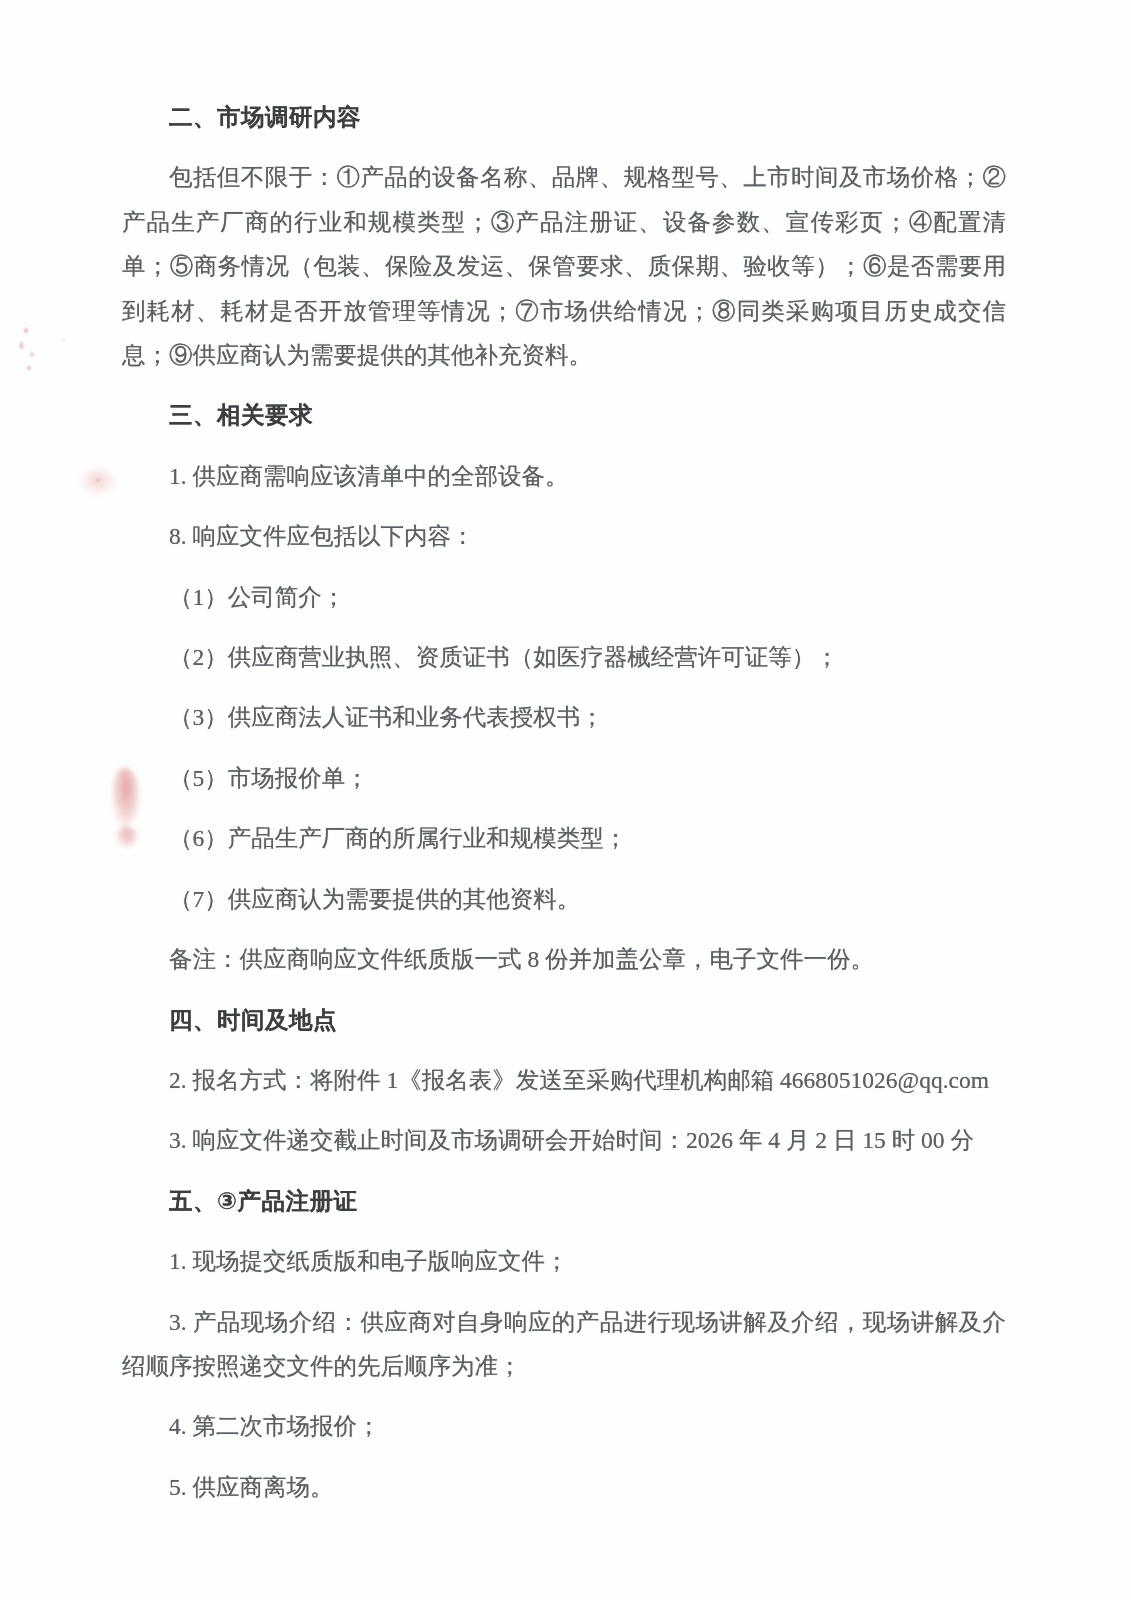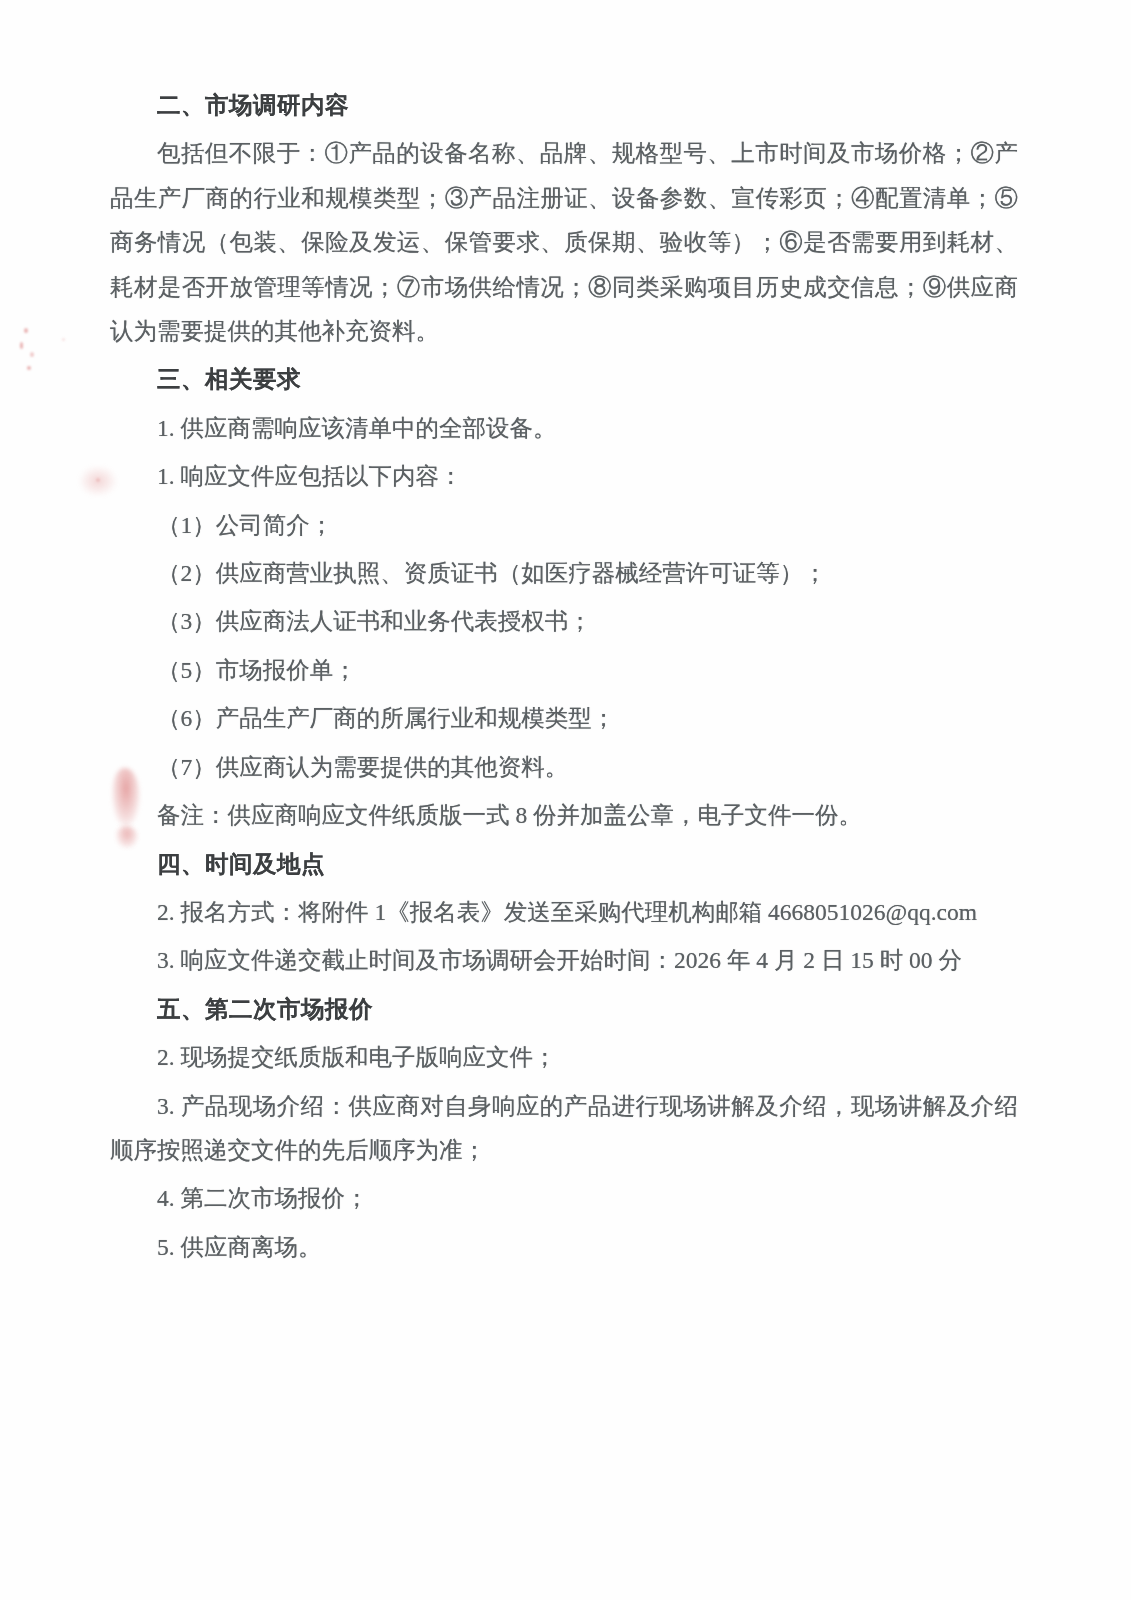--- a/index.html
+++ b/index.html
@@ -16,21 +16,21 @@
     left: 106px;
     top: 79px;
     width: 916px;
     font-size: 23.5px;
     line-height: 44.4px;
     color: #5b6063;
     text-align: justify;
     text-shadow: 0 0 0.7px rgba(95,100,103,0.75);
   }
   .content p {
-    margin: 4px;
+    margin: 16px;
     text-indent: 2em;
   }
   .content p.heading {
     font-family: "DejaVu Sans", "Liberation Sans", sans-serif;
     font-weight: bold;
     color: #3c3f41;
     text-shadow: 0 0 0.5px rgba(60,63,65,0.8);
     letter-spacing: 0.5px;
   }
   
@@ -57,33 +57,33 @@
 </head>
 <body>
 
 <div class="page">
 
   <div class="content">
     <p class="heading">二、市场调研内容</p>
     <p class="body">包括但不限于：①产品的设备名称、品牌、规格型号、上市时间及市场价格；②产品生产厂商的行业和规模类型；③产品注册证、设备参数、宣传彩页；④配置清单；⑤商务情况（包装、保险及发运、保管要求、质保期、验收等）；⑥是否需要用到耗材、耗材是否开放管理等情况；⑦市场供给情况；⑧同类采购项目历史成交信息；⑨供应商认为需要提供的其他补充资料。</p>
     <p class="heading">三、相关要求</p>
     <p class="body">1. 供应商需响应该清单中的全部设备。</p>
-    <p class="body">1. 响应文件应包括以下内容：</p>
+    <p class="body">8. 响应文件应包括以下内容：</p>
     <p class="body">（1）公司简介；</p>
     <p class="body">（2）供应商营业执照、资质证书（如医疗器械经营许可证等）；</p>
     <p class="body">（3）供应商法人证书和业务代表授权书；</p>
     <p class="body">（5）市场报价单；</p>
     <p class="body">（6）产品生产厂商的所属行业和规模类型；</p>
     <p class="body">（7）供应商认为需要提供的其他资料。</p>
     <p class="body">备注：供应商响应文件纸质版一式 8 份并加盖公章，电子文件一份。</p>
     <p class="heading">四、时间及地点</p>
     <p class="body">2. 报名方式：将附件 1《报名表》发送至采购代理机构邮箱 4668051026@qq.com</p>
     <p class="body">3. 响应文件递交截止时间及市场调研会开始时间：2026 年 4 月 2 日 15 时 00 分</p>
-    <p class="heading">五、第二次市场报价</p>
-    <p class="body">2. 现场提交纸质版和电子版响应文件；</p>
+    <p class="heading">五、③产品注册证</p>
+    <p class="body">1. 现场提交纸质版和电子版响应文件；</p>
     <p class="body">3. 产品现场介绍：供应商对自身响应的产品进行现场讲解及介绍，现场讲解及介绍顺序按照递交文件的先后顺序为准；</p>
     <p class="body">4. 第二次市场报价；</p>
     <p class="body">5. 供应商离场。</p>
   </div>
 
   <div class="artifact">
     <span class="dot" style="left:24px; top:328px; width:4px; height:5px;"></span>
     <span class="dot" style="left:20px; top:342px; width:3px; height:7px;"></span>
     <span class="dot" style="left:30px; top:352px; width:4px; height:5px; opacity:.7;"></span>
     <span class="dot" style="left:27px; top:366px; width:4px; height:4px;"></span>

